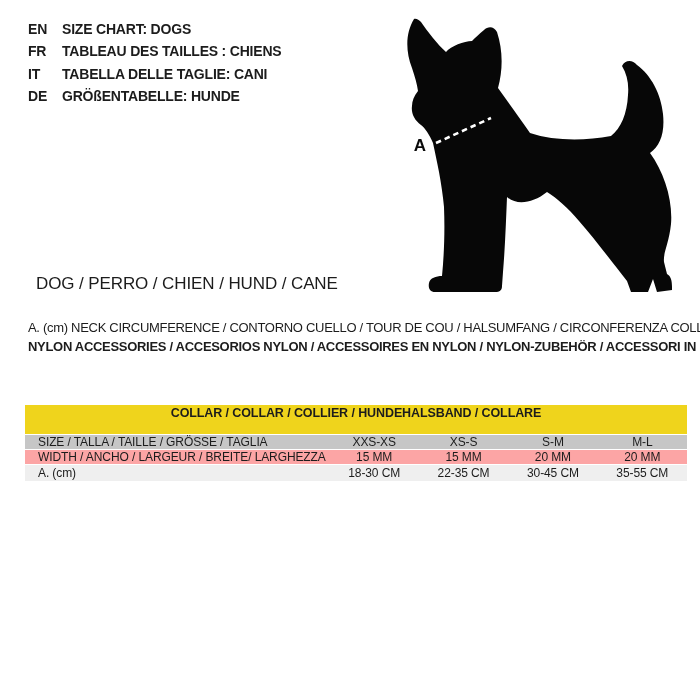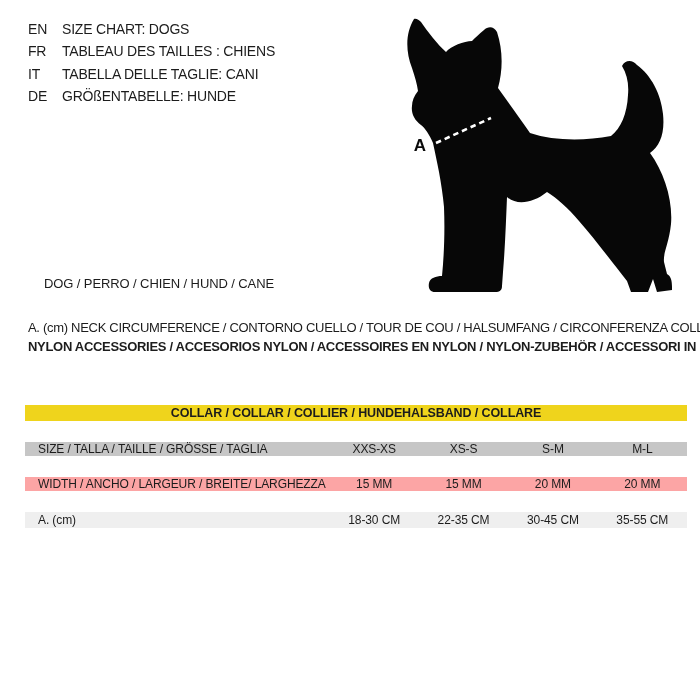--- a/index.html
+++ b/index.html
@@ -19,66 +19,65 @@
   .sheet{
     position:relative;
     width:700px;height:700px;
     background:var(--page_bg,#fff);
     overflow:hidden;
   }
 
   
   .lang-list{
     position:absolute;left:28px;top:18px;
-    font-size:14px;font-weight:400;
+    font-size:14px;font-weight:700;
     letter-spacing:-0.2px;
     line-height:22.3px;
     white-space:nowrap;
   }
   .lang-row{display:flex;}
   .lang-code{width:34px;flex:0 0 34px;}
 
   
   .dog-figure{
     position:absolute;left:392px;top:4px;
     width:292px;height:298px;
   }
   .dog-figure svg{width:100%;height:100%;display:block;}
 
   
   .caption-dog{
-    position:absolute;left:44px;top:276px;
-    font-size:13px;line-height:16px;letter-spacing:-0.1px;white-space:nowrap;
+    position:absolute;left:36px;top:276px;
+    font-size:17px;line-height:16px;letter-spacing:-0.1px;white-space:nowrap;
   }
   .note-circ{
     position:absolute;left:28px;top:320px;
     font-size:13px;line-height:16px;letter-spacing:-0.3px;white-space:nowrap;
   }
   .note-nylon{
     position:absolute;left:28px;top:339px;
     font-size:13px;line-height:16px;font-weight:700;letter-spacing:-0.3px;white-space:nowrap;
   }
 
   
   .size-table{
     position:absolute;left:25px;top:405px;width:662px;
     font-size:12px;letter-spacing:-0.1px;
   }
   .t-header{
-    height:16px;line-height:16px;
+    height:29px;line-height:16px;
     background:var(--header_yellow,#EFD41C);
     font-weight:700;font-size:12.5px;
     text-align:center;
   }
   .t-row{
     display:grid;
     grid-template-columns:46% repeat(4,1fr);
     height:15px;line-height:15px;
     border-top:1px solid #fff;
-    margin-top:20px;
   }
   .t-row.gray{background:var(--row_gray,#C6C6C6);}
   .t-row.white{background:#fca5a5;}
   .t-row.light{background:var(--row_light,#EFEFEF);height:17px;line-height:16px;}
   .t-label{padding-left:13px;text-align:left;white-space:nowrap;}
   .t-val{text-align:center;white-space:nowrap;}
 </style>
 </head>
 <body>
 

